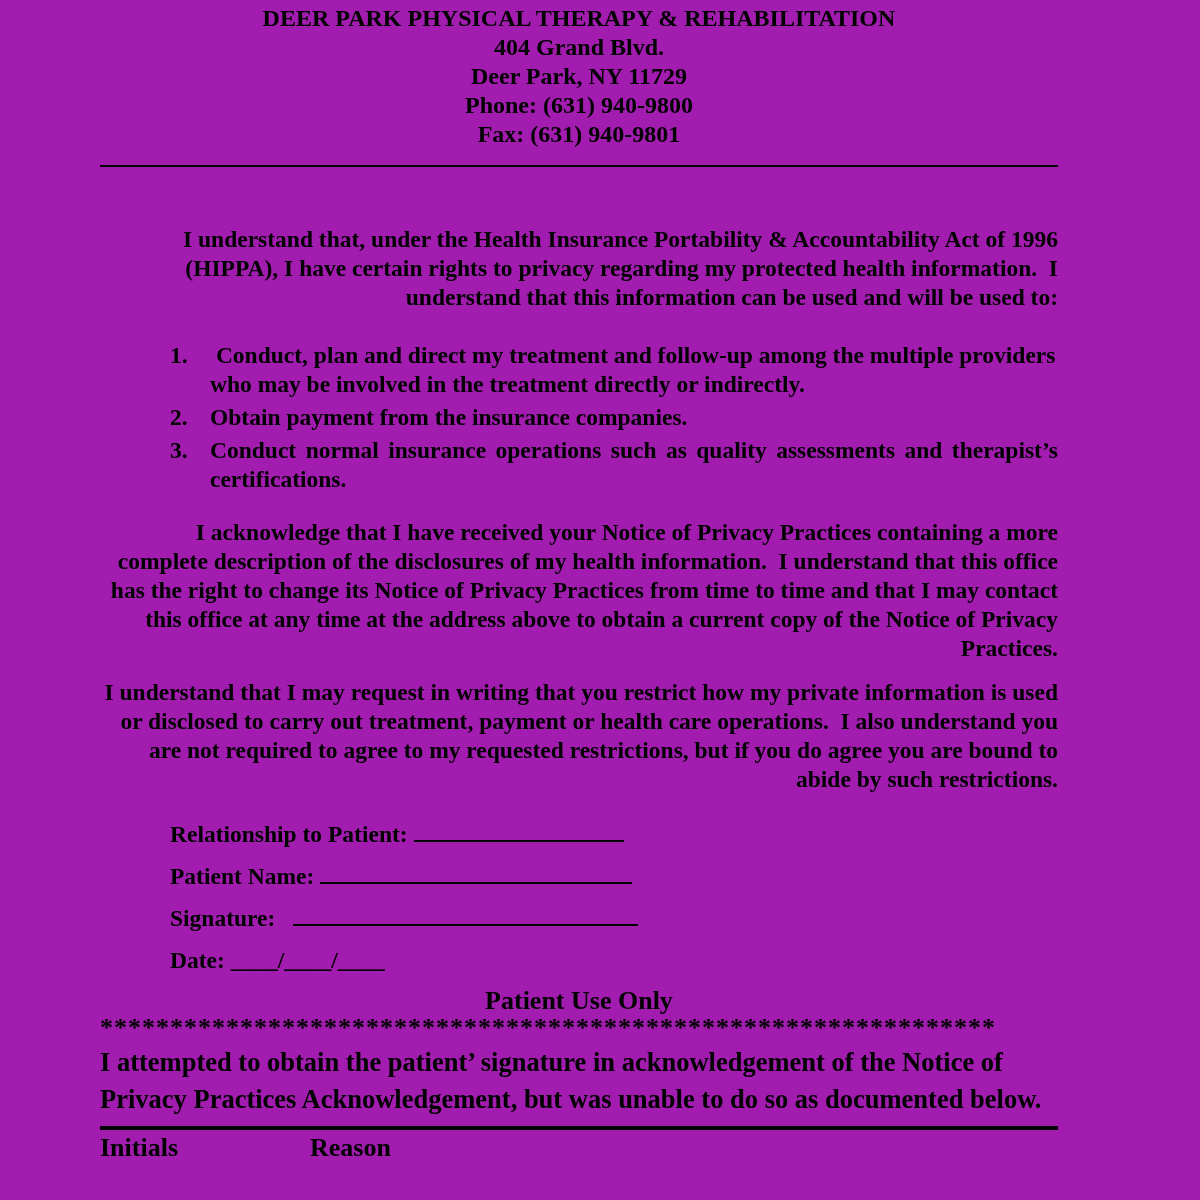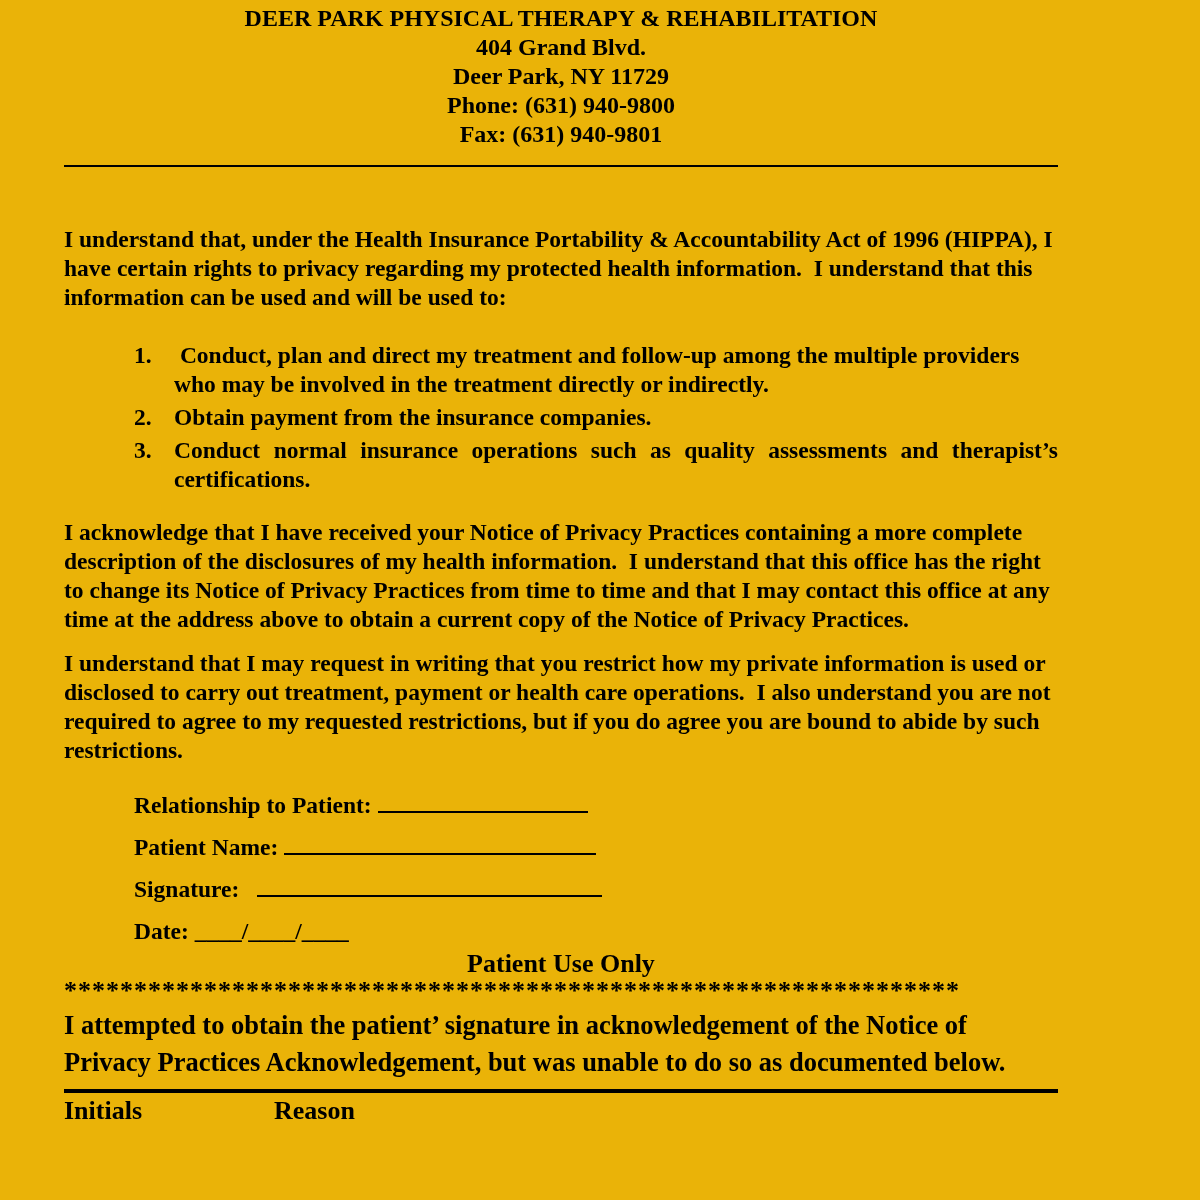--- a/index.html
+++ b/index.html
@@ -1,41 +1,41 @@
 <!DOCTYPE html>
 <html><head>
 <meta charset="utf-8">
 <style>
   html, body { margin: 0; padding: 0; background: #ffffff; }
   .page {
     position: relative;
     width: 1200px;
     height: 1200px;
     box-sizing: border-box;
-    padding: 4px 142px 0 64px;
-    background: #eab308;
+    padding: 4px 142px 0 100px;
+    background: #a21caf;
     color: #000000;
     font-family: "Liberation Serif", "DejaVu Serif", serif;
     font-weight: 700;
     overflow: hidden;
   }
   .hdr { text-align: center; font-size: 24px; line-height: 29px; }
   .hrule { height: 0; border-bottom: 2px solid #000; margin-top: 16px; }
-  .para { font-size: 23.5px; line-height: 29px; margin: 0; white-space: pre-wrap; }
+  .para { font-size: 23.5px; line-height: 29px; margin: 0; white-space: pre-wrap; text-align: right; }
   .p1 { margin-top: 58px; }
   .uses { margin-top: 29px; }
   .li { display: flex; margin-left: 70px; margin-bottom: 4px; font-size: 23.5px; line-height: 29px; }
   .num { flex: 0 0 40px; width: 40px; }
   .litext { flex: 1; white-space: pre-wrap; }
   .justify { text-align: justify; }
   .p2 { margin-top: 24px; }
   .p3 { margin-top: 15px; }
   .fields { margin-top: 26px; font-size: 23.5px; line-height: 29px; }
   .frow { margin-left: 70px; margin-bottom: 13px; height: 29px; }
-  .frow:last-child { margin-bottom: 4px; }
+  .frow:last-child { margin-bottom: 12px; }
   .blank { display: inline-block; border-bottom: 2px solid #000; height: 20px; }
   .b1 { width: 312px; margin-left: 6px; }
   .b2 { width: 210px; margin-left: 6px; }
   .b3 { width: 345px; margin-left: 18px; }
   .office-title { text-align: center; font-size: 26px; line-height: 27px; }
   .stars { font-size: 26px; line-height: 28px; letter-spacing: 1px; white-space: nowrap; overflow: hidden; }
   .p4 { font-size: 26.5px; line-height: 37px; margin: 2px 0 0 0; white-space: pre-wrap; }
   .thick { height: 0; border-bottom: 4px solid #000; margin-top: 8px; }
   .cols { display: flex; font-size: 26px; line-height: 30px; margin-top: 3px; }
   .c1 { width: 215px; } .c2 { width: 210px; } .c3 { flex: 1; }

